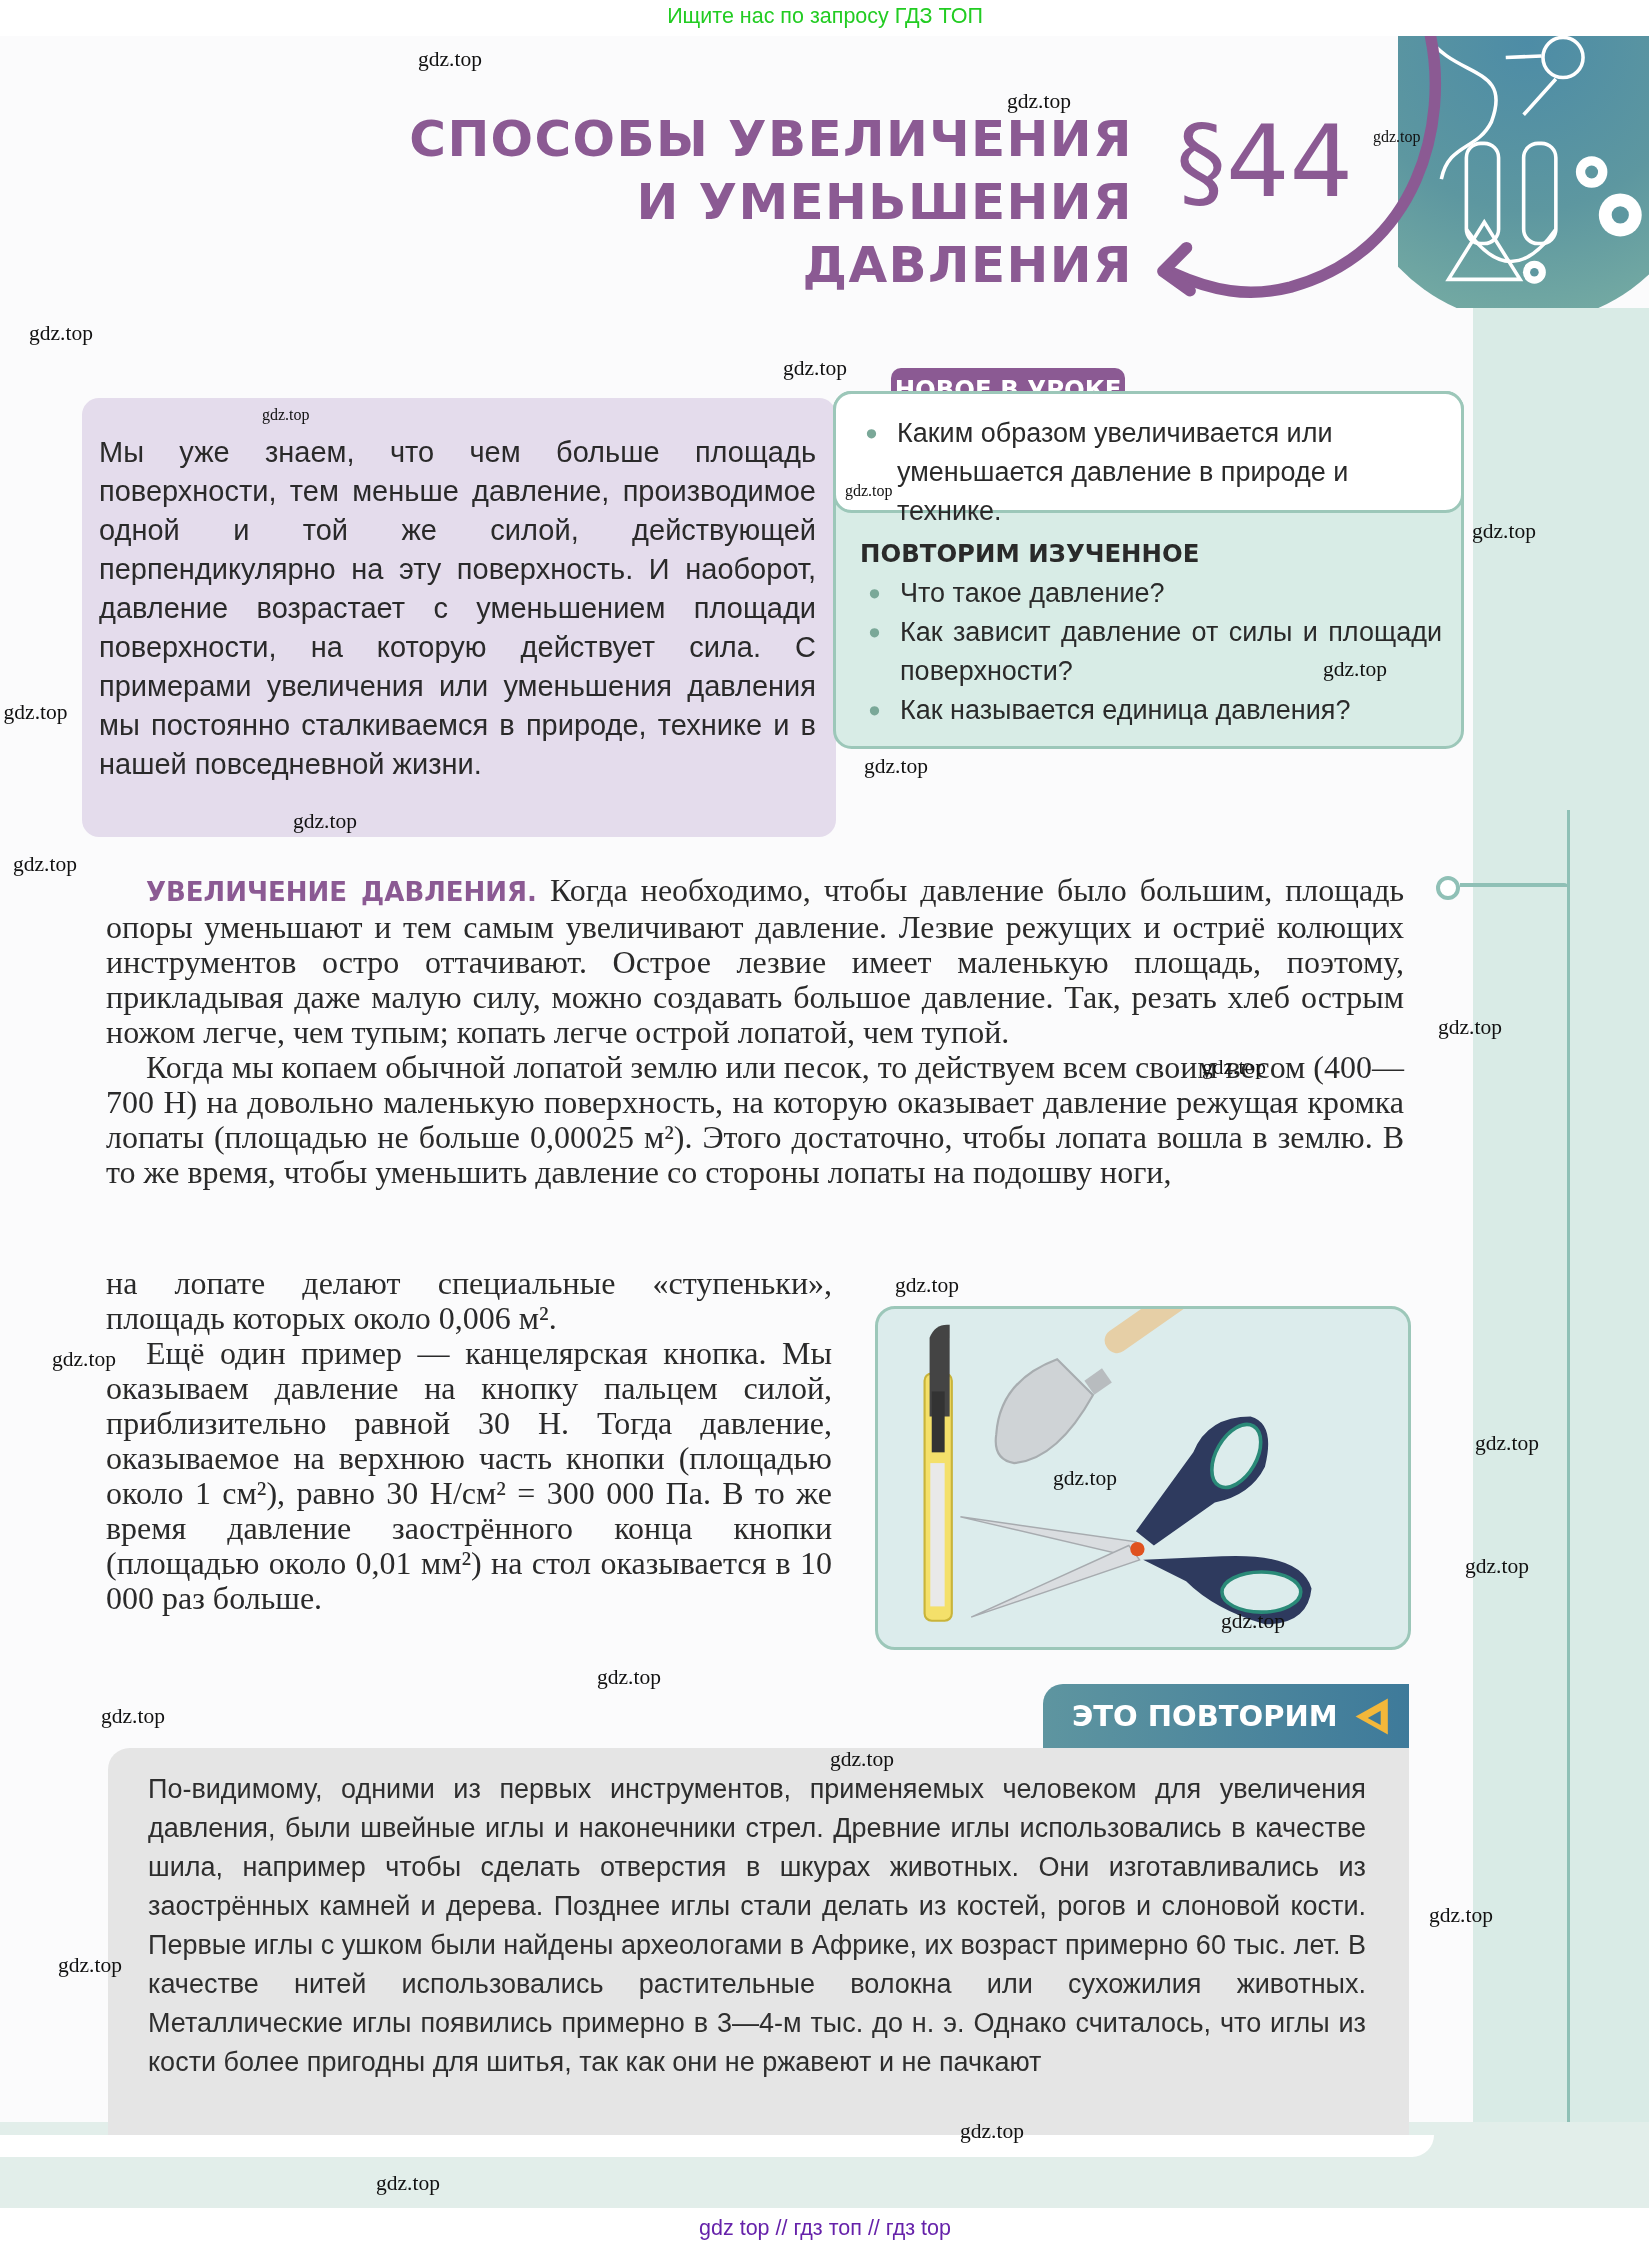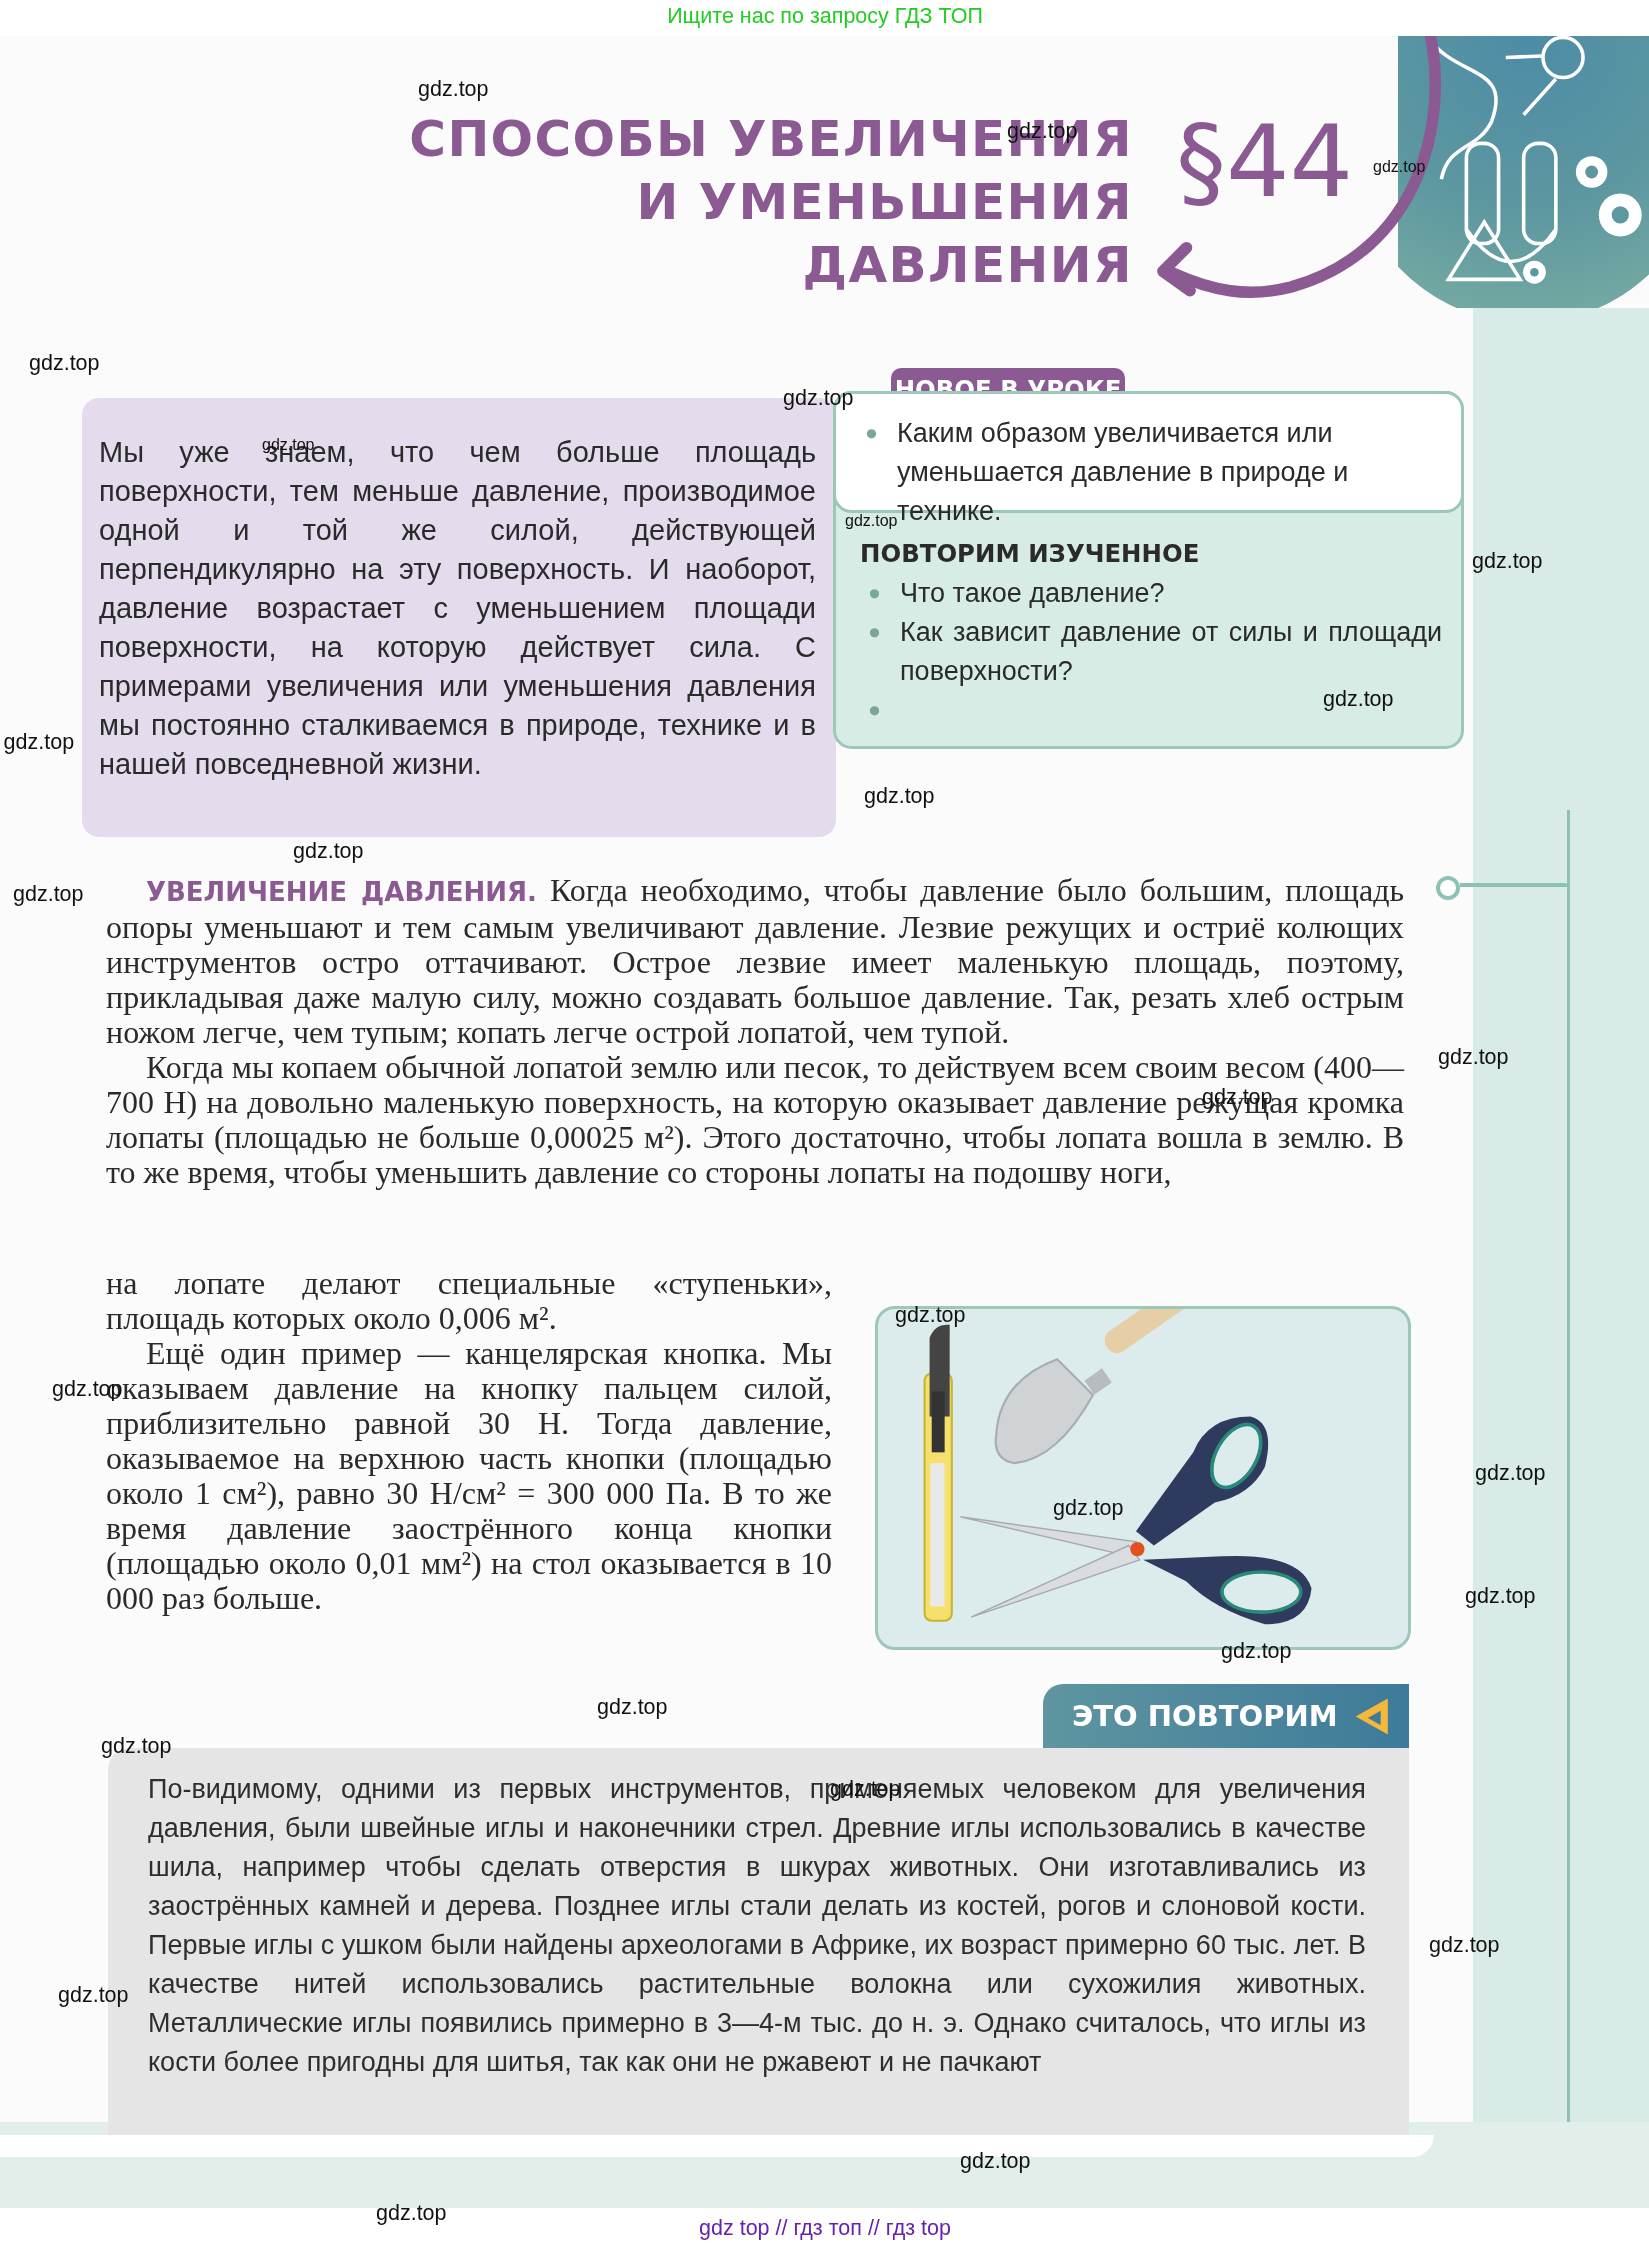--- a/index.html
+++ b/index.html
@@ -131,21 +131,21 @@
       padding: 21.5px 43px 0 40px;
     }
     .interesting-text {
       font-size: 27px; line-height: 39px; color: #2e2e2e; text-align: justify;
     }
     .frame-bottom {
       position: absolute; left: 0; top: 2135px; width: 1434px; height: 21.5px;
       background: #ffffff; border-radius: 0 0 29px 0;
     }
     .watermark {
-      position: absolute; font-size: 21.5px; color: #111; font-family: Liberation Sans, sans-serif; margin-top: 30px;
+      position: absolute; font-size: 21.5px; color: #111; font-family: Liberation Serif, serif;
     }
     .watermark.small { font-size: 16px; }
     .footer {
       position: absolute; left: 0; top: 2214px; width: 1650px; text-align: center;
       color: #6622aa; font-size: 21.5px; line-height: 29px;
     }
   </style>
 </head>
 <body>
 
@@ -209,20 +209,21 @@
   <div class="bullet-row">
     <span class="bullet">●</span>
     <span>Что такое давление?</span>
   </div>
   <div class="bullet-row">
     <span class="bullet">●</span>
     <span>Как зависит давление от силы и площади поверхности?</span>
   </div>
   <div class="bullet-row">
     <span class="bullet">●</span>
+    <span>Как называется единица давления?</span>
   </div>
 </div>
 
 <div class="connector-dot"></div>
 <div class="connector-line"></div>
 
 <div class="main-text">
   <p class="indent"><span class="section-lead">УВЕЛИЧЕНИЕ ДАВЛЕНИЯ.</span> <span>Когда необходимо, чтобы давление было большим, площадь опоры уменьшают и тем самым увеличивают давление. Лезвие режущих и остриё колющих инструментов остро оттачивают. Острое лезвие имеет маленькую площадь, поэтому, прикладывая даже малую силу, можно создавать большое давление. Так, резать хлеб острым ножом легче, чем тупым; копать легче острой лопатой, чем тупой.</span></p>
   <p class="indent">Когда мы копаем обычной лопатой землю или песок, то действуем всем своим весом (400—700 Н) на довольно маленькую поверхность, на которую оказывает давление режущая кромка лопаты (площадью не больше 0,00025 м²). Этого достаточно, чтобы лопата вошла в землю. В то же время, чтобы уменьшить давление со стороны лопаты на подошву ноги,</p>
 </div>

